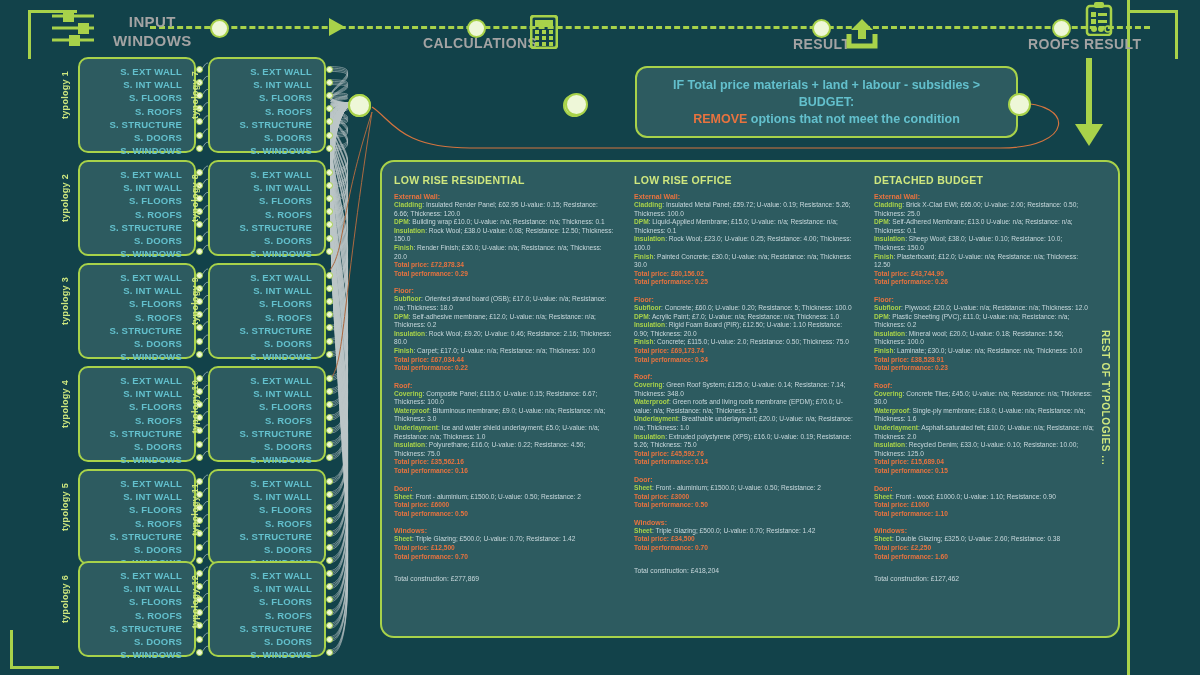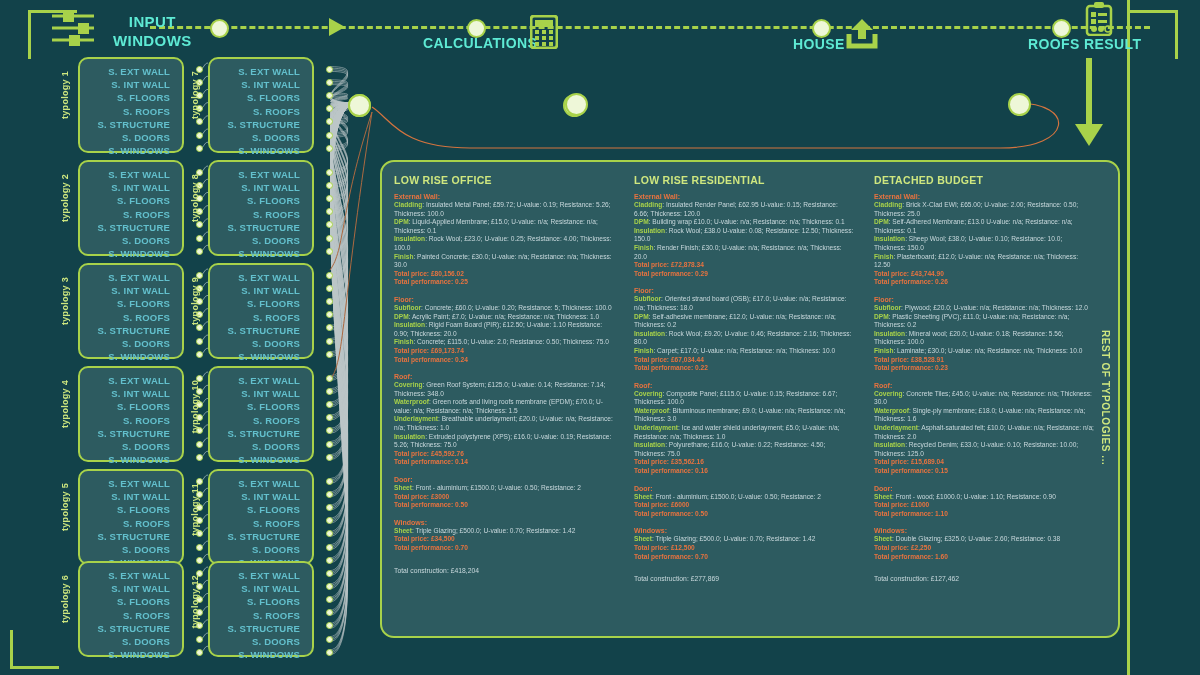--- a/index.html
+++ b/index.html
@@ -16,28 +16,28 @@
   .corner.tr{right:22px;top:10px;width:46px;height:46px;border-right:3px solid #a8d24a;border-top:3px solid #a8d24a;}
   .corner.bl{left:10px;top:630px;width:46px;height:36px;border-left:3px solid #a8d24a;border-bottom:3px solid #a8d24a;}
 
   
   .rail{position:absolute;left:150px;top:26px;width:1000px;height:0;
         border-top:3px dashed #a8d24a;}
   .node{position:absolute;width:15px;height:15px;border-radius:50%;
         background:#eef7d8;border:2px solid #a8d24a;}
   .arrowhead{position:absolute;width:0;height:0;border-left:16px solid #a8d24a;
              border-top:9px solid transparent;border-bottom:9px solid transparent;}
-  .raillabel{position:absolute;color:#5eead4;font-weight:bold;font-size:13.5px;
+  .raillabel{position:absolute;color:#a3a3a3;font-weight:bold;font-size:13.5px;
              letter-spacing:.4px;white-space:nowrap;}
 
   
   .icon{position:absolute;}
 
   
-  .typo{position:absolute;width:106px;border:2px solid #a8d24a;border-radius:10px;
+  .typo{position:absolute;width:118px;border:2px solid #a8d24a;border-radius:10px;
         background:#2d5b60;box-sizing:border-box;padding:6px 0 6px 0;}
   .typo .surf{color:#63c0cd;font-size:9.5px;font-weight:bold;text-align:right;
               padding-right:12px;line-height:13.2px;letter-spacing:.2px;}
   .vlabel{position:absolute;color:#cfe77f;font-size:9px;font-weight:bold;
           writing-mode:vertical-rl;transform:rotate(180deg);letter-spacing:.3px;white-space:nowrap;}
   .dot{position:absolute;width:7px;height:7px;border-radius:50%;background:#eef7d8;
        border:1px solid #a8d24a;box-sizing:border-box;}
 
   
   .cbox{position:absolute;border:2px solid #a8d24a;border-radius:12px;background:#2d5b60;
@@ -111,21 +111,21 @@
       <rect x="19" y="15" width="4" height="4" fill="#a8d24a"></rect>
     <rect x="5" y="21" width="4" height="4" fill="#a8d24a"></rect>
       <rect x="12" y="21" width="4" height="4" fill="#a8d24a"></rect>
       <rect x="19" y="21" width="4" height="4" fill="#a8d24a"></rect>
     <rect x="5" y="27" width="4" height="4" fill="#a8d24a"></rect>
       <rect x="12" y="27" width="4" height="4" fill="#a8d24a"></rect>
       <rect x="19" y="27" width="4" height="4" fill="#a8d24a"></rect>
   </svg>
 
   <div class="node" style="left:812px;top:19px;"></div>
-  <div class="raillabel" style="left:793px;top:36px;font-size:14px;">HOUSE</div>
+  <div class="raillabel" style="left:793px;top:36px;font-size:14px;">RESULT</div>
   <svg class="icon" style="left:845px;top:17px" width="34" height="32" viewBox="0 0 34 32">
     <polygon points="17,2 28,13 21,13 21,22 13,22 13,13 6,13" fill="#a8d24a"></polygon>
     <path d="M4 17 L4 29 L30 29 L30 17" fill="none" stroke="#a8d24a" stroke-width="5"></path>
   </svg>
 
   <div class="node" style="left:1052px;top:19px;"></div>
   <div class="raillabel" style="left:1028px;top:36px;font-size:14px;">ROOFS RESULT</div>
   <svg class="icon" style="left:1085px;top:2px" width="28" height="34" viewBox="0 0 28 34">
     <rect x="2" y="4" width="24" height="29" rx="3" fill="none" stroke="#a8d24a" stroke-width="2.5"></rect>
     <rect x="9" y="0" width="10" height="6" rx="2" fill="#a8d24a"></rect>
@@ -357,20 +357,26 @@
         <path d="M330 654.6 C 385 654.6, 287 103, 357 103"></path>
         <path d="M372 112 C 340 210, 345 250, 330 270" stroke="#d4743f" stroke-width="1" fill="none"></path>
         <path d="M372 112 C 340 320, 345 360, 330 380" stroke="#d4743f" stroke-width="1" fill="none"></path>
       </g>
     <path d="M1017 103 C 1075 103, 1075 148, 1000 148 L 470 148 C 400 148, 392 120, 372 107" stroke="#d4743f" stroke-width="1.2" fill="none"></path>
   </svg>
 
   <div class="node" style="left:348px;top:94px;width:19px;height:19px;"></div>
   <div class="node" style="left:563px;top:94px;width:19px;height:19px;"></div>
 
+  <div class="cbox" style="left:635px;top:66px;width:383px;height:72px;">
+    <div class="txt">
+      <span>IF Total price materials + land + labour - subsidies &gt; BUDGET:</span><br>
+      <span class="rm">REMOVE</span><span> options that not meet the condition</span>
+    </div>
+  </div>
   <div class="node" style="left:565px;top:93px;width:19px;height:19px;"></div>
   <div class="node" style="left:1008px;top:93px;width:19px;height:19px;"></div>
 
   <div id="typologies">
       <div class="typo" style="left: 78px; top: 57px; height: 96px;">
         <div class="surf">S. EXT WALL</div>
         <div class="surf">S. INT WALL</div>
         <div class="surf">S. FLOORS</div>
         <div class="surf">S. ROOFS</div>
         <div class="surf">S. STRUCTURE</div>
@@ -569,20 +575,63 @@
       <div class="dot" style="left: 326px; top: 582.7px;"></div>
       <div class="dot" style="left: 326px; top: 595.9px;"></div>
       <div class="dot" style="left: 326px; top: 609.1px;"></div>
       <div class="dot" style="left: 326px; top: 622.3px;"></div>
       <div class="dot" style="left: 326px; top: 635.5px;"></div>
       <div class="dot" style="left: 326px; top: 648.7px;"></div>
     </div>
 
   <div class="results">
     <div class="col">
+        <h3>LOW RISE RESIDENTIAL</h3>
+        <div class="sec">
+          <div class="sechead">External Wall:</div>
+          <p class="line"><span class="k">Cladding</span>: Insulated Render Panel; £62.95 U-value: 0.15; Resistance: 6.66; Thickness: 120.0</p>
+          <p class="line"><span class="k">DPM</span>: Building wrap £10.0; U-value: n/a; Resistance: n/a; Thickness: 0.1</p>
+          <p class="line"><span class="k">Insulation</span>: Rock Wool; £38.0 U-value: 0.08; Resistance: 12.50; Thickness: 150.0</p>
+          <p class="line"><span class="k">Finish</span>: Render Finish; £30.0; U-value: n/a; Resistance: n/a; Thickness: 20.0</p>
+          <div class="tot">Total price: £72,878.34</div>
+          <div class="tot">Total performance: 0.29</div>
+        </div>
+        <div class="sec">
+          <div class="sechead">Floor:</div>
+          <p class="line"><span class="k">Subfloor</span>: Oriented strand board (OSB); £17.0; U-value: n/a; Resistance: n/a; Thickness: 18.0</p>
+          <p class="line"><span class="k">DPM</span>: Self-adhesive membrane; £12.0; U-value: n/a; Resistance: n/a; Thickness: 0.2</p>
+          <p class="line"><span class="k">Insulation</span>: Rock Wool; £9.20; U-value: 0.46; Resistance: 2.16; Thickness: 80.0</p>
+          <p class="line"><span class="k">Finish</span>: Carpet; £17.0; U-value: n/a; Resistance: n/a; Thickness: 10.0</p>
+          <div class="tot">Total price: £67,034.44</div>
+          <div class="tot">Total performance: 0.22</div>
+        </div>
+        <div class="sec">
+          <div class="sechead">Roof:</div>
+          <p class="line"><span class="k">Covering</span>: Composite Panel; £115.0; U-value: 0.15; Resistance: 6.67; Thickness: 100.0</p>
+          <p class="line"><span class="k">Waterproof</span>: Bituminous membrane; £9.0; U-value: n/a; Resistance: n/a; Thickness: 3.0</p>
+          <p class="line"><span class="k">Underlayment</span>: Ice and water shield underlayment; £5.0; U-value: n/a; Resistance: n/a; Thickness: 1.0</p>
+          <p class="line"><span class="k">Insulation</span>: Polyurethane; £16.0; U-value: 0.22; Resistance: 4.50; Thickness: 75.0</p>
+          <div class="tot">Total price: £35,562.16</div>
+          <div class="tot">Total performance: 0.16</div>
+        </div>
+        <div class="sec">
+          <div class="sechead">Door:</div>
+          <p class="line"><span class="k">Sheet</span>: Front - aluminium; £1500.0; U-value: 0.50; Resistance: 2</p>
+          <div class="tot">Total price: £6000</div>
+          <div class="tot">Total performance: 0.50</div>
+        </div>
+        <div class="sec">
+          <div class="sechead">Windows:</div>
+          <p class="line"><span class="k">Sheet</span>: Triple Glazing; £500.0; U-value: 0.70; Resistance: 1.42</p>
+          <div class="tot">Total price: £12,500</div>
+          <div class="tot">Total performance: 0.70</div>
+        </div>
+        <div class="grand">Total construction: £277,869</div>
+      </div>
+    <div class="col">
         <h3>LOW RISE OFFICE</h3>
         <div class="sec">
           <div class="sechead">External Wall:</div>
           <p class="line"><span class="k">Cladding</span>: Insulated Metal Panel; £59.72; U-value: 0.19; Resistance: 5.26; Thickness: 100.0</p>
           <p class="line"><span class="k">DPM</span>: Liquid-Applied Membrane; £15.0; U-value: n/a; Resistance: n/a; Thickness: 0.1</p>
           <p class="line"><span class="k">Insulation</span>: Rock Wool; £23.0; U-value: 0.25; Resistance: 4.00; Thickness: 100.0</p>
           <p class="line"><span class="k">Finish</span>: Painted Concrete; £30.0; U-value: n/a; Resistance: n/a; Thickness: 30.0</p>
           <div class="tot">Total price: £80,156.02</div>
           <div class="tot">Total performance: 0.25</div>
         </div>
@@ -612,63 +661,20 @@
         </div>
         <div class="sec">
           <div class="sechead">Windows:</div>
           <p class="line"><span class="k">Sheet</span>: Triple Glazing; £500.0; U-value: 0.70; Resistance: 1.42</p>
           <div class="tot">Total price: £34,500</div>
           <div class="tot">Total performance: 0.70</div>
         </div>
         <div class="grand">Total construction: £418,204</div>
       </div>
     <div class="col">
-        <h3>LOW RISE RESIDENTIAL</h3>
-        <div class="sec">
-          <div class="sechead">External Wall:</div>
-          <p class="line"><span class="k">Cladding</span>: Insulated Render Panel; £62.95 U-value: 0.15; Resistance: 6.66; Thickness: 120.0</p>
-          <p class="line"><span class="k">DPM</span>: Building wrap £10.0; U-value: n/a; Resistance: n/a; Thickness: 0.1</p>
-          <p class="line"><span class="k">Insulation</span>: Rock Wool; £38.0 U-value: 0.08; Resistance: 12.50; Thickness: 150.0</p>
-          <p class="line"><span class="k">Finish</span>: Render Finish; £30.0; U-value: n/a; Resistance: n/a; Thickness: 20.0</p>
-          <div class="tot">Total price: £72,878.34</div>
-          <div class="tot">Total performance: 0.29</div>
-        </div>
-        <div class="sec">
-          <div class="sechead">Floor:</div>
-          <p class="line"><span class="k">Subfloor</span>: Oriented strand board (OSB); £17.0; U-value: n/a; Resistance: n/a; Thickness: 18.0</p>
-          <p class="line"><span class="k">DPM</span>: Self-adhesive membrane; £12.0; U-value: n/a; Resistance: n/a; Thickness: 0.2</p>
-          <p class="line"><span class="k">Insulation</span>: Rock Wool; £9.20; U-value: 0.46; Resistance: 2.16; Thickness: 80.0</p>
-          <p class="line"><span class="k">Finish</span>: Carpet; £17.0; U-value: n/a; Resistance: n/a; Thickness: 10.0</p>
-          <div class="tot">Total price: £67,034.44</div>
-          <div class="tot">Total performance: 0.22</div>
-        </div>
-        <div class="sec">
-          <div class="sechead">Roof:</div>
-          <p class="line"><span class="k">Covering</span>: Composite Panel; £115.0; U-value: 0.15; Resistance: 6.67; Thickness: 100.0</p>
-          <p class="line"><span class="k">Waterproof</span>: Bituminous membrane; £9.0; U-value: n/a; Resistance: n/a; Thickness: 3.0</p>
-          <p class="line"><span class="k">Underlayment</span>: Ice and water shield underlayment; £5.0; U-value: n/a; Resistance: n/a; Thickness: 1.0</p>
-          <p class="line"><span class="k">Insulation</span>: Polyurethane; £16.0; U-value: 0.22; Resistance: 4.50; Thickness: 75.0</p>
-          <div class="tot">Total price: £35,562.16</div>
-          <div class="tot">Total performance: 0.16</div>
-        </div>
-        <div class="sec">
-          <div class="sechead">Door:</div>
-          <p class="line"><span class="k">Sheet</span>: Front - aluminium; £1500.0; U-value: 0.50; Resistance: 2</p>
-          <div class="tot">Total price: £6000</div>
-          <div class="tot">Total performance: 0.50</div>
-        </div>
-        <div class="sec">
-          <div class="sechead">Windows:</div>
-          <p class="line"><span class="k">Sheet</span>: Triple Glazing; £500.0; U-value: 0.70; Resistance: 1.42</p>
-          <div class="tot">Total price: £12,500</div>
-          <div class="tot">Total performance: 0.70</div>
-        </div>
-        <div class="grand">Total construction: £277,869</div>
-      </div>
-    <div class="col">
         <h3>DETACHED BUDGET</h3>
         <div class="sec">
           <div class="sechead">External Wall:</div>
           <p class="line"><span class="k">Cladding</span>: Brick X-Clad EWI; £65.00; U-value: 2.00; Resistance: 0.50; Thickness: 25.0</p>
           <p class="line"><span class="k">DPM</span>: Self-Adhered Membrane; £13.0 U-value: n/a; Resistance: n/a; Thickness: 0.1</p>
           <p class="line"><span class="k">Insulation</span>: Sheep Wool; £38.0; U-value: 0.10; Resistance: 10.0; Thickness: 150.0</p>
           <p class="line"><span class="k">Finish</span>: Plasterboard; £12.0; U-value: n/a; Resistance: n/a; Thickness: 12.50</p>
           <div class="tot">Total price: £43,744.90</div>
           <div class="tot">Total performance: 0.26</div>
         </div>

